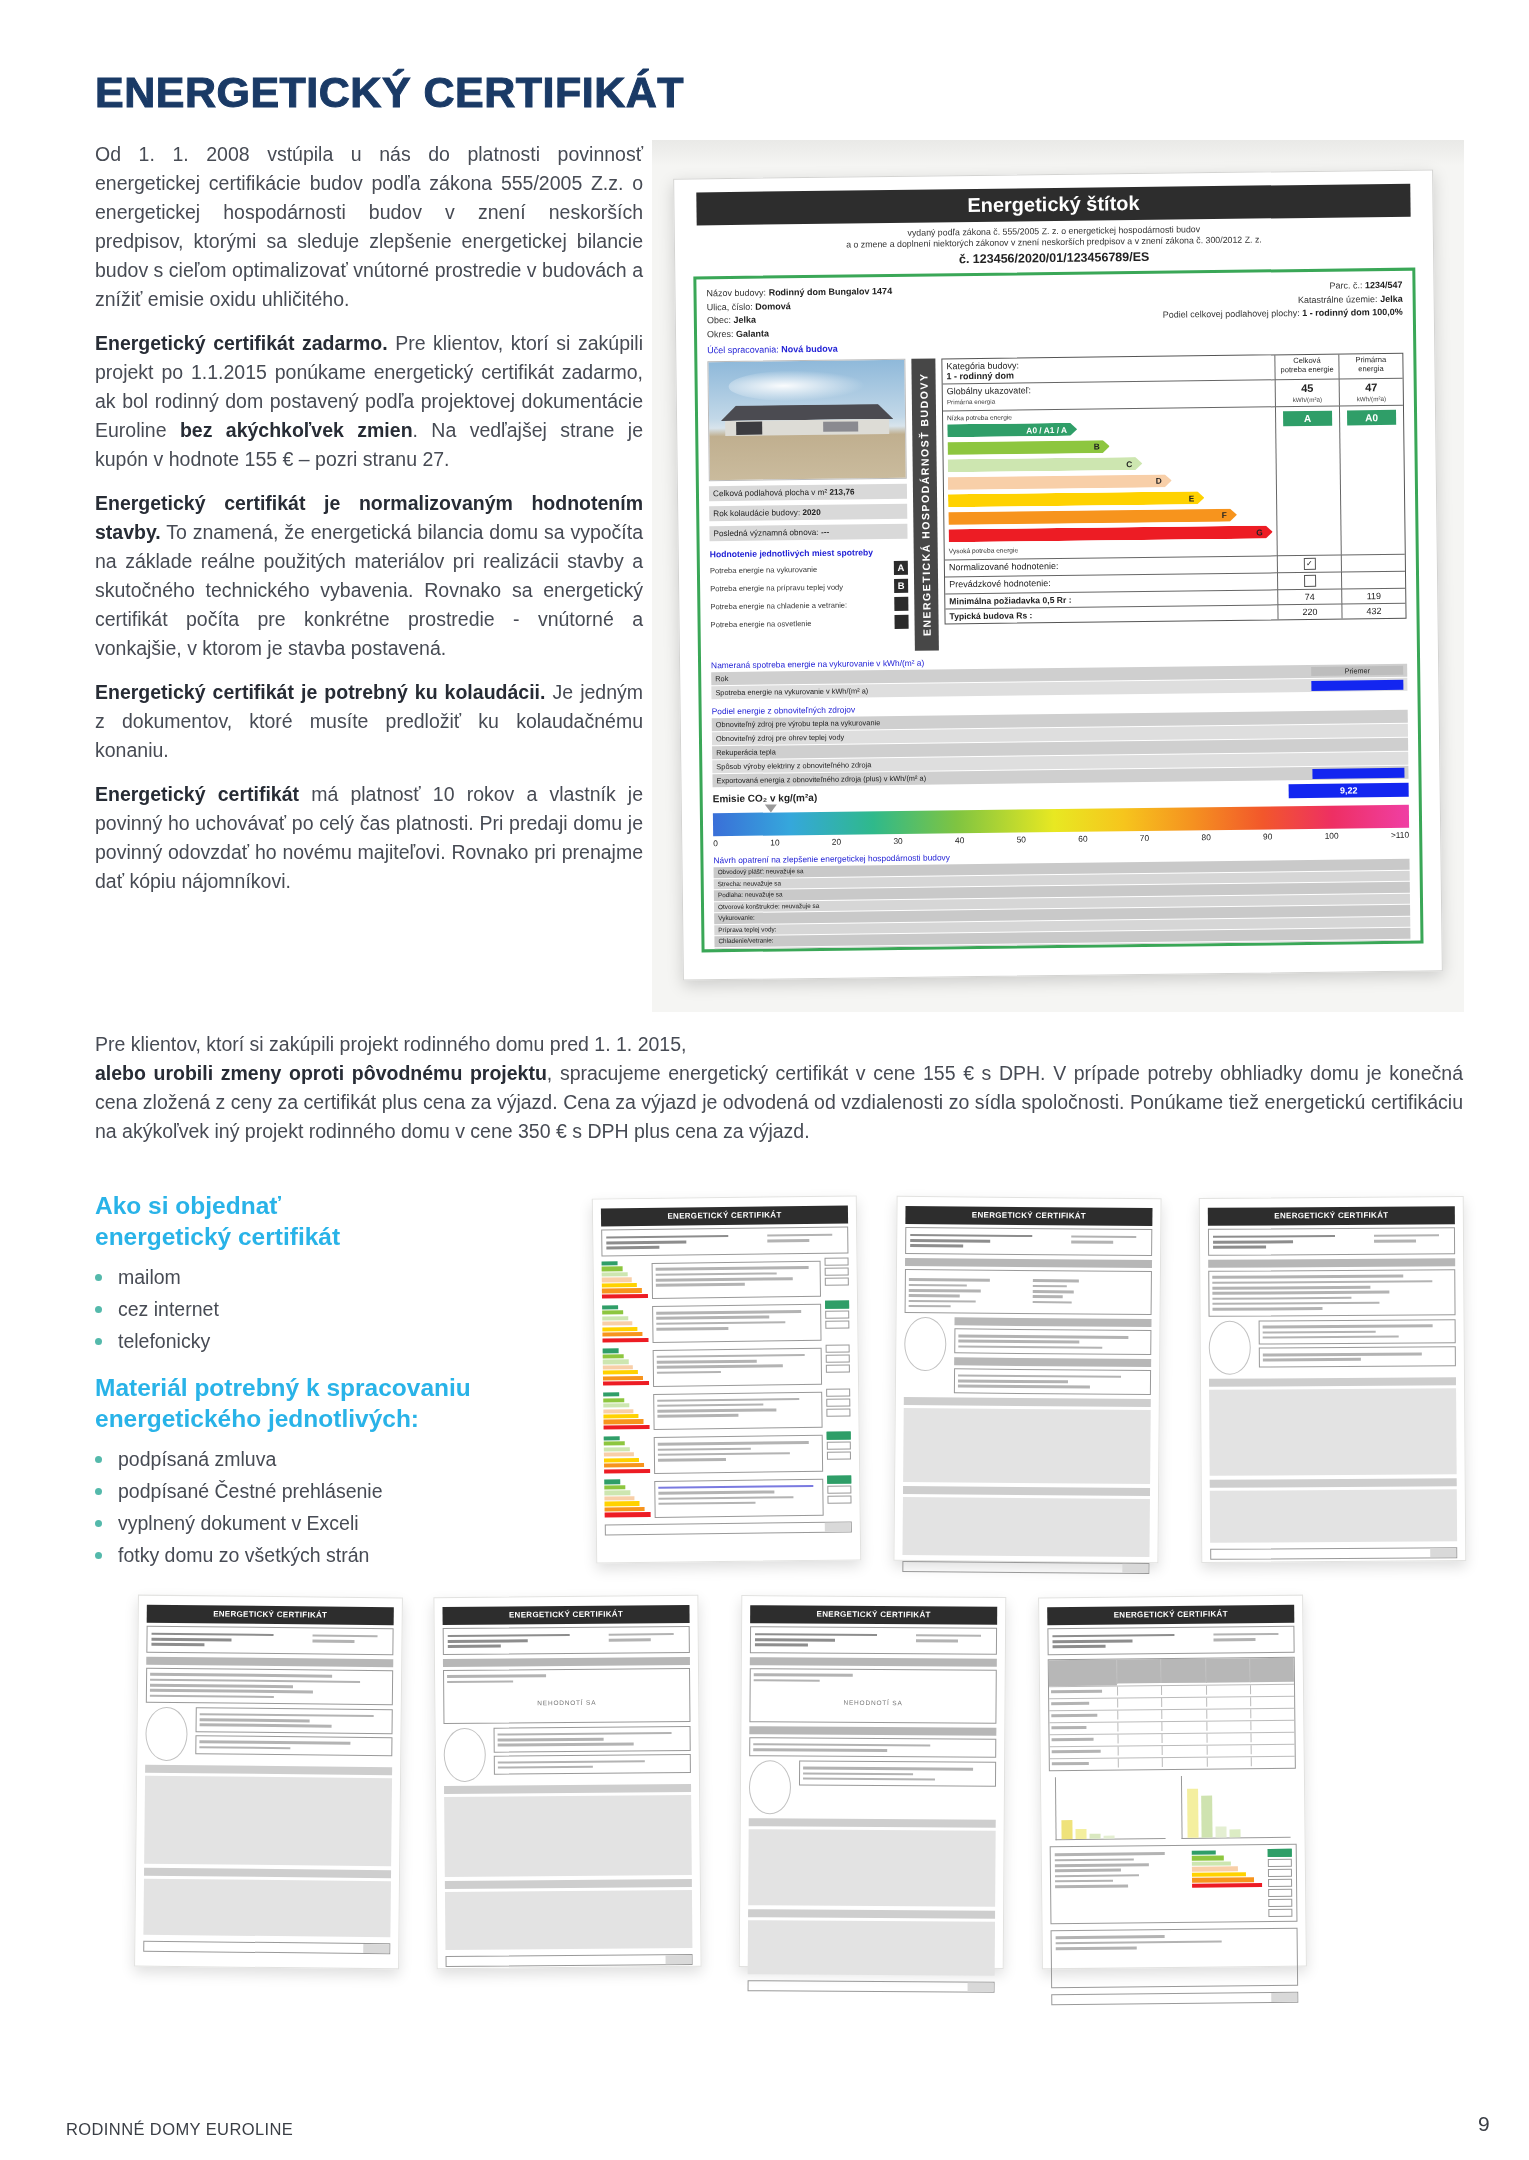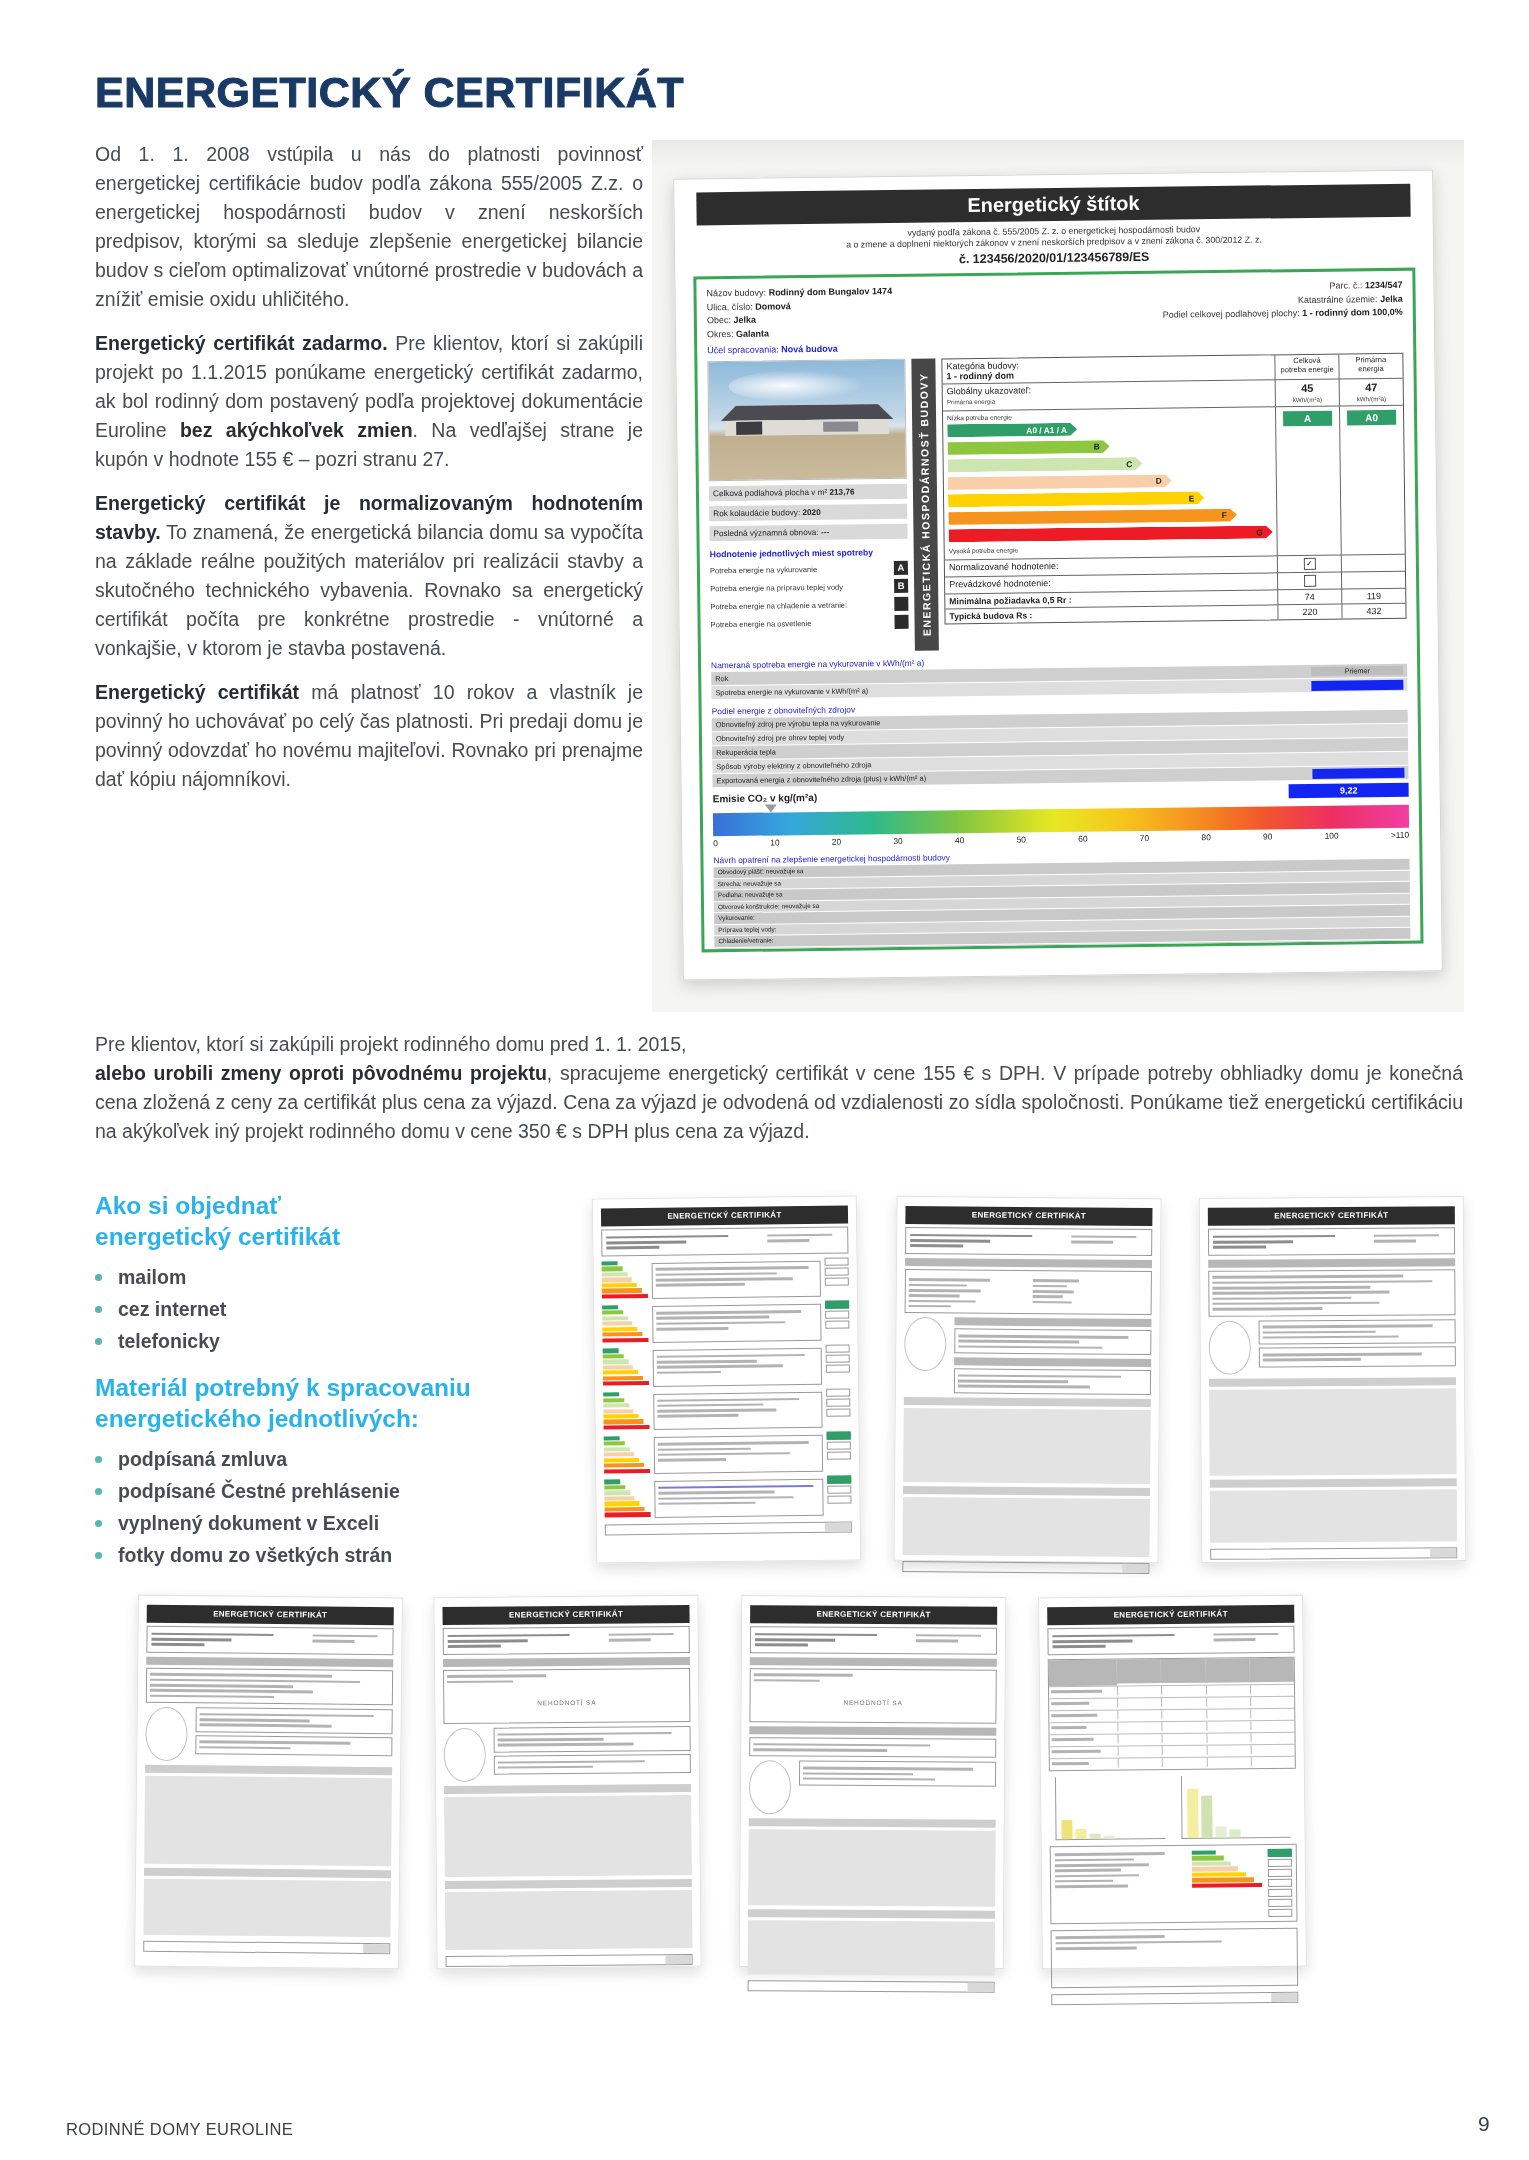--- a/index.html
+++ b/index.html
@@ -11,21 +11,21 @@
   .h1{position:absolute;left:95px;top:68px;font-size:43px;font-weight:bold;color:#1a3a66;
       letter-spacing:.5px;-webkit-text-stroke:1px #1a3a66;}
   .text-col{position:absolute;left:95px;top:140px;width:548px;}
   .body-p{font-size:19.5px;line-height:29px;color:#474b54;text-align:justify;margin:0 0 15px 0;}
   .wide{position:absolute;left:95px;top:1030px;width:1368px;}
 
   .sec-order{position:absolute;left:95px;top:1190px;width:470px;}
   .sec-material{position:absolute;left:95px;top:1372px;width:470px;}
   .cyan-h{color:#29b3e8;font-size:24.5px;line-height:31px;font-weight:bold;margin:0 0 14px 0;}
   .bullets{list-style:none;margin:0;padding:0;}
-  .bullets li{display:flex;align-items:baseline;gap:16px;font-size:19.5px;color:#474b54;margin-bottom:9px;font-weight:bold;}
+  .bullets li{display:flex;align-items:baseline;gap:16px;font-size:19.5px;color:#474b54;margin-bottom:9px;}
   .dot{width:7px;height:7px;border-radius:50%;background:#54b9ab;flex:none;transform:translateY(-3px);}
 
   .note-blue{position:absolute;left:95px;top:2010px;width:1340px;font-size:21.5px;line-height:31px;
       font-weight:bold;color:#29b3e8;}
   .footer-left{position:absolute;left:66px;top:2120px;font-size:16.5px;letter-spacing:.4px;color:#3a3e45;}
   .page-num{position:absolute;left:1478px;top:2112px;font-size:21px;color:#3a3e45;}
 
   
   .cert-area{position:absolute;left:652px;top:140px;width:812px;height:872px;
       background:linear-gradient(180deg,#e9e9e7 0,#f5f5f3 26px,#f5f5f3 100%);}
@@ -153,20 +153,21 @@
 <body>
 
 <div id="canvas">
 
   <div class="h1">ENERGETICKÝ CERTIFIKÁT</div>
 
   <div class="text-col">
     <p class="body-p"><span>Od 1. 1. 2008 vstúpila u nás do platnosti povinnosť energetickej certifikácie budov podľa zákona 555/2005 Z.z. o energetickej hospodárnosti budov v znení neskorších predpisov, ktorými sa sleduje zlepšenie energetickej bilancie budov s cieľom optimalizovať vnútorné prostredie v budovách a znížiť emisie oxidu uhličitého.</span></p>
     <p class="body-p"><span class="b">Energetický certifikát zadarmo.</span><span> Pre klientov, ktorí si zakúpili projekt po 1.1.2015 ponúkame energetický certifikát zadarmo, ak bol rodinný dom postavený podľa projektovej dokumentácie Euroline </span><span class="b">bez akýchkoľvek zmien</span><span>. Na vedľajšej strane je kupón v hodnote 155 € – pozri stranu 27.</span></p>
     <p class="body-p"><span class="b">Energetický certifikát je normalizovaným hodnotením stavby.</span><span> To znamená, že energetická bilancia domu sa vypočíta na základe reálne použitých materiálov pri realizácii stavby a skutočného technického vybavenia. Rovnako sa energetický certifikát počíta pre konkrétne prostredie - vnútorné a vonkajšie, v ktorom je stavba postavená.</span></p>
+    <p class="body-p"><span class="b">Energetický certifikát je potrebný ku kolaudácii.</span><span> Je jedným z dokumentov, ktoré musíte predložiť ku kolaudačnému konaniu.</span></p>
     <p class="body-p"><span class="b">Energetický certifikát</span><span> má platnosť 10 rokov a vlastník je povinný ho uchovávať po celý čas platnosti. Pri predaji domu je povinný odovzdať ho novému majiteľovi. Rovnako pri prenajme dať kópiu nájomníkovi.</span></p>
   </div>
 
   <p class="body-p wide"><span>Pre klientov, ktorí si zakúpili projekt rodinného domu pred 1. 1. 2015,</span><br><span class="b">alebo urobili zmeny oproti pôvodnému projektu</span><span>, spracujeme energetický certifikát v cene 155 € s DPH. V prípade potreby obhliadky domu je konečná cena zložená z ceny za certifikát plus cena za výjazd. Cena za výjazd je odvodená od vzdialenosti zo sídla spoločnosti. Ponúkame tiež energetickú certifikáciu na akýkoľvek iný projekt rodinného domu v cene 350 € s DPH plus cena za výjazd.</span></p>
 
   <div class="cert-area">
     <div class="cert-page">
       <div class="ct-bar">Energetický štítok</div>
       <div class="ct-law">
         <span>vydaný podľa zákona č. 555/2005 Z. z. o energetickej hospodárnosti budov</span><br>

